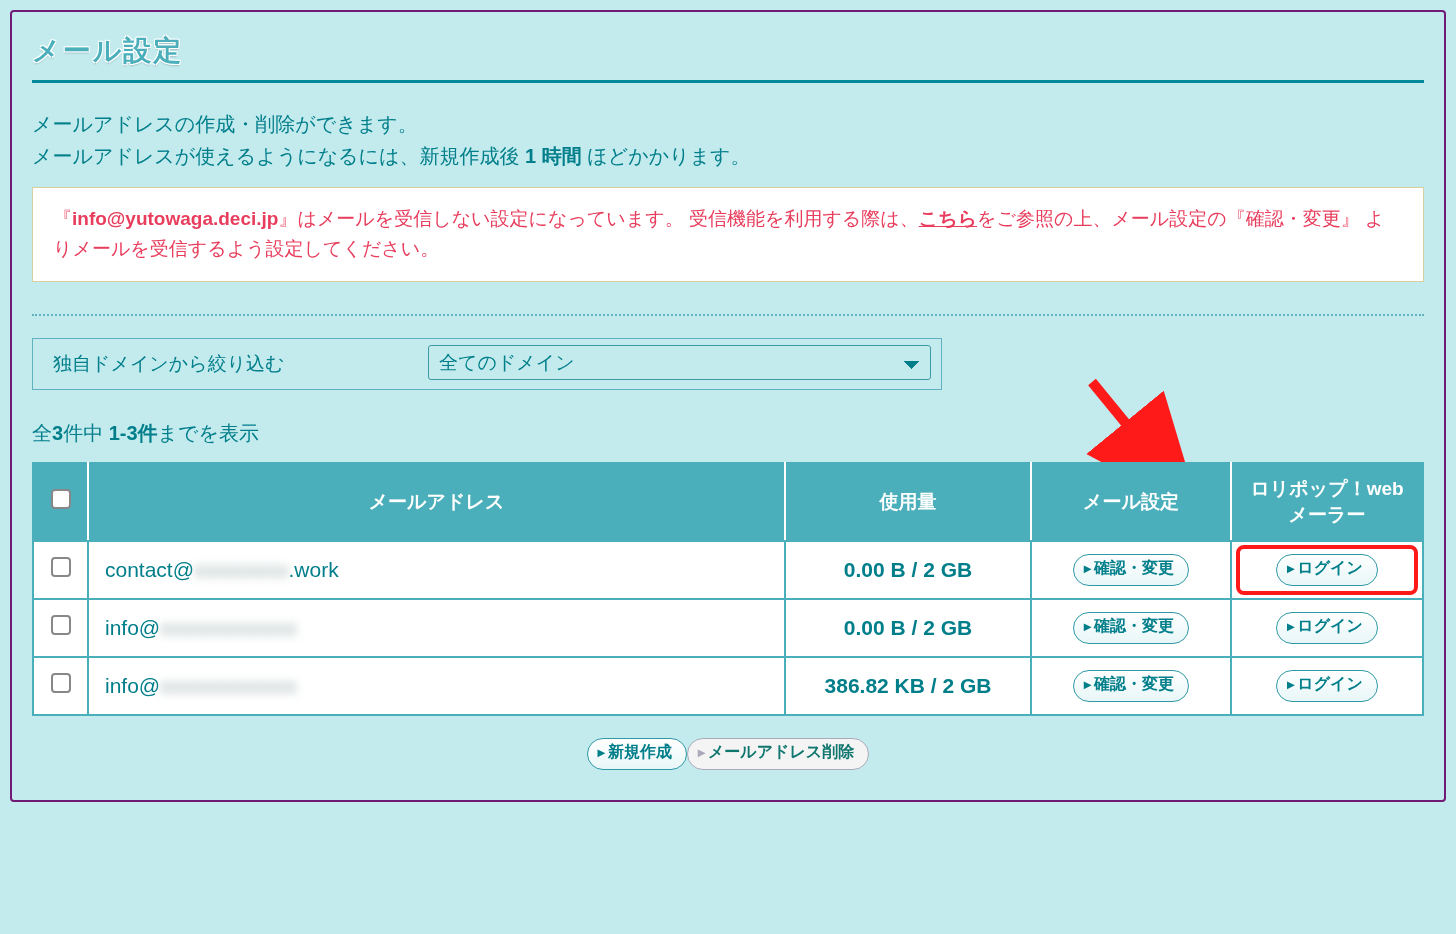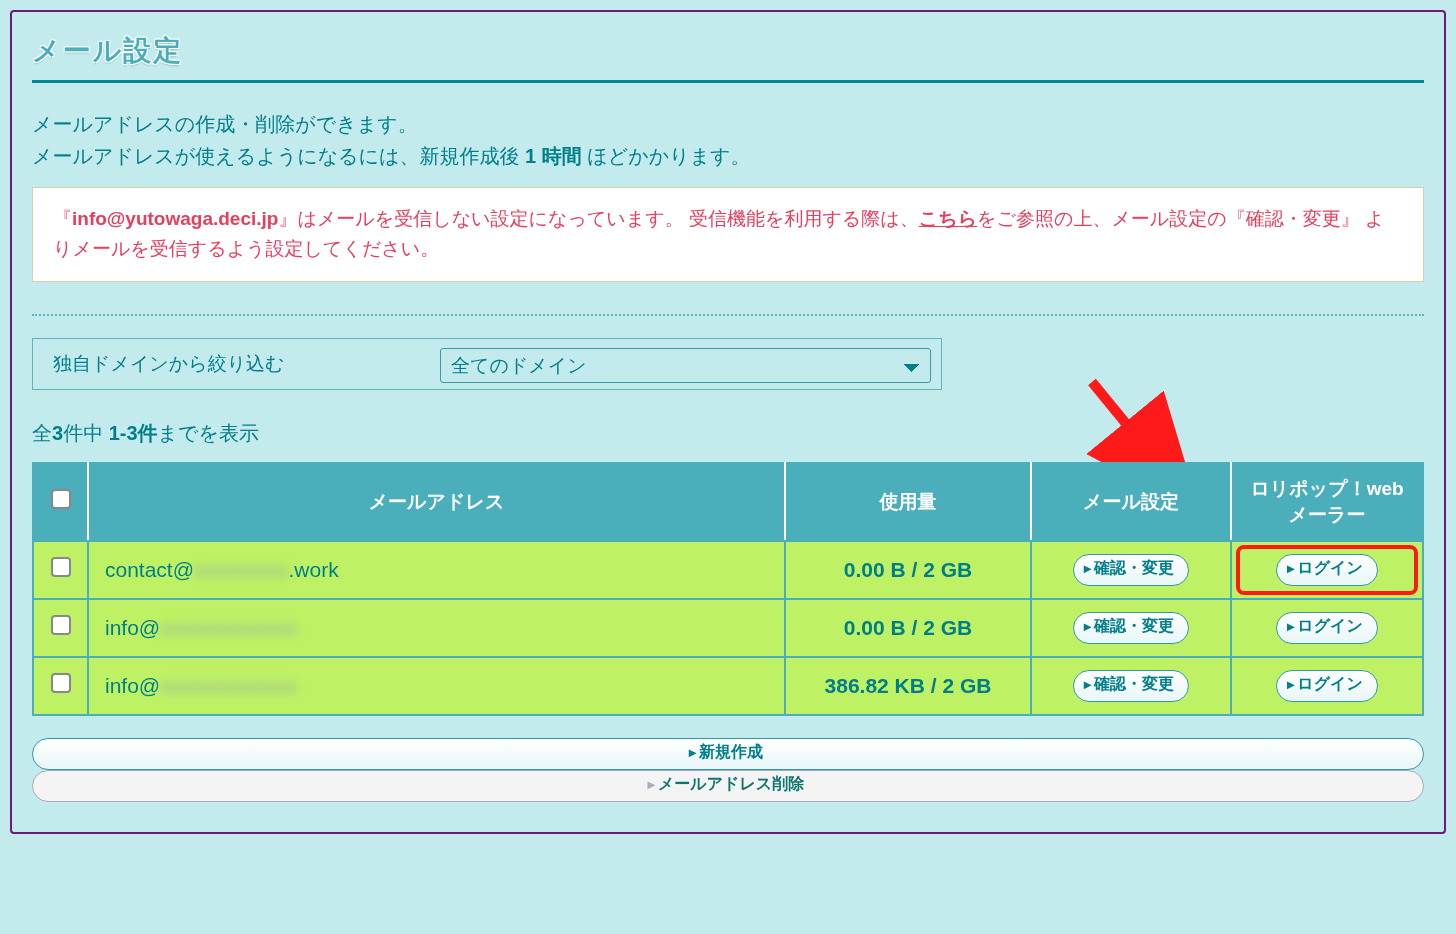--- a/index.html
+++ b/index.html
@@ -75,22 +75,22 @@
       margin-bottom: 32px;
     }
     .notice-box a { color: #e83d5c; text-decoration: underline; font-weight: bold; }
     .notice-box b { font-weight: bold; }
     .dotted-sep {
       border-top: 2px dotted #5fb3bc;
       margin: 18px 0 22px 0;
     }
     .filter-box {
       display: flex;
-      align-items: flex-end;
-      gap: 12px;
+      align-items: flex-start;
+      gap: 0;
       border: 1px solid #5fb3bc;
       background: #c3ebee;
       width: 910px;
       max-width: 100%;
       margin-bottom: 30px;
     }
     .filter-label {
       padding: 12px 20px;
       color: #007e8a;
       font-size: 19px;
@@ -114,21 +114,21 @@
     }
     .count-row {
       color: #007e8a;
       font-size: 20px;
       margin-bottom: 15px;
     }
     .count-row b { font-weight: bold; }
     table.mail-table {
       width: 100%;
       border-collapse: collapse;
-      background: #bef264;
+      background: #ffffff;
       position: relative;
     }
     table.mail-table th, table.mail-table td {
       border: 2px solid #4aafba;
       padding: 12px 10px;
       text-align: center;
       vertical-align: middle;
     }
     table.mail-table th {
       background: #4aafba;
@@ -207,21 +207,20 @@
       position: absolute;
       top: -90px;
       left: 1040px;
       pointer-events: none;
     }
     .btn-row {
       text-align: center;
       margin-top: 22px;
       display: flex;
       justify-content: center;
-      flex-direction: column;
     }
     .table-wrap { position: relative; }
   </style>
 </head>
 <body>
 
 <div class="panel">
 
   <div class="title-bar">
     <div class="page-title">メール設定</div>

